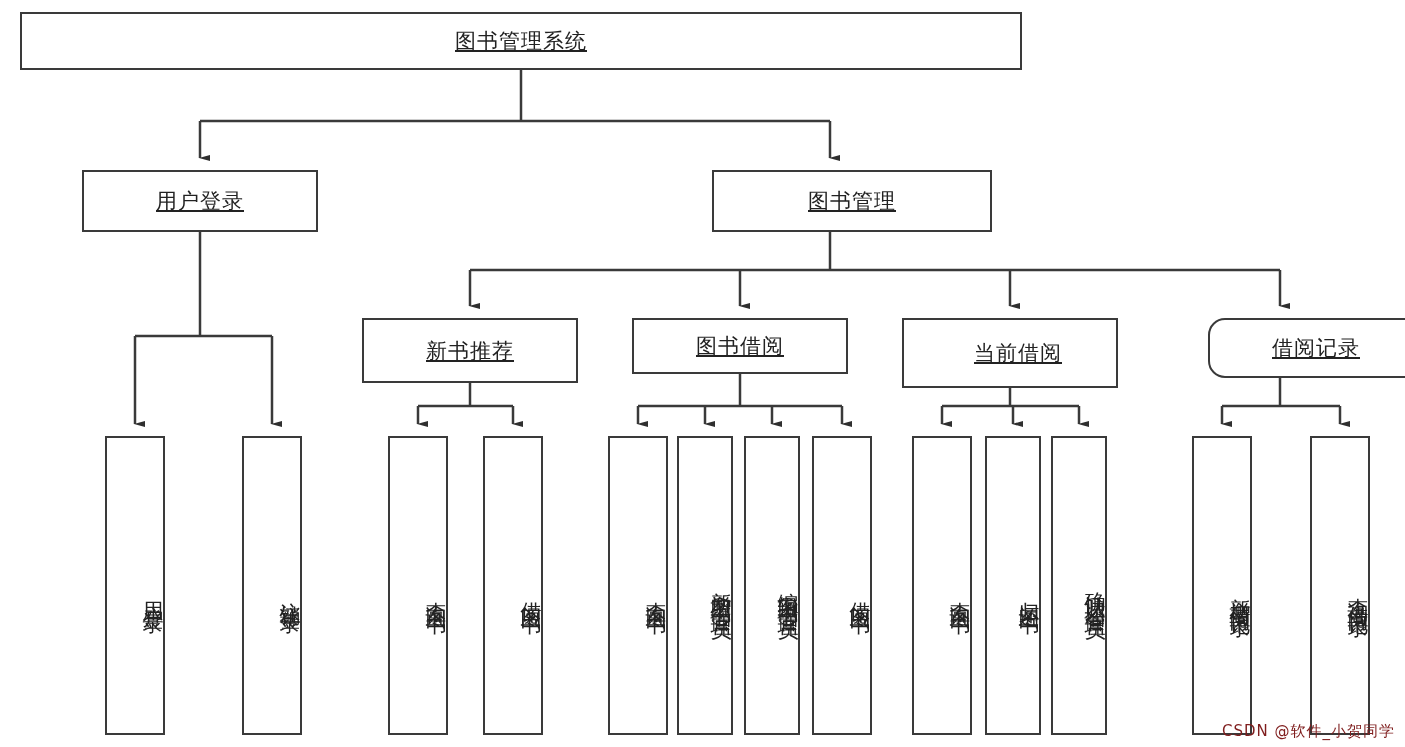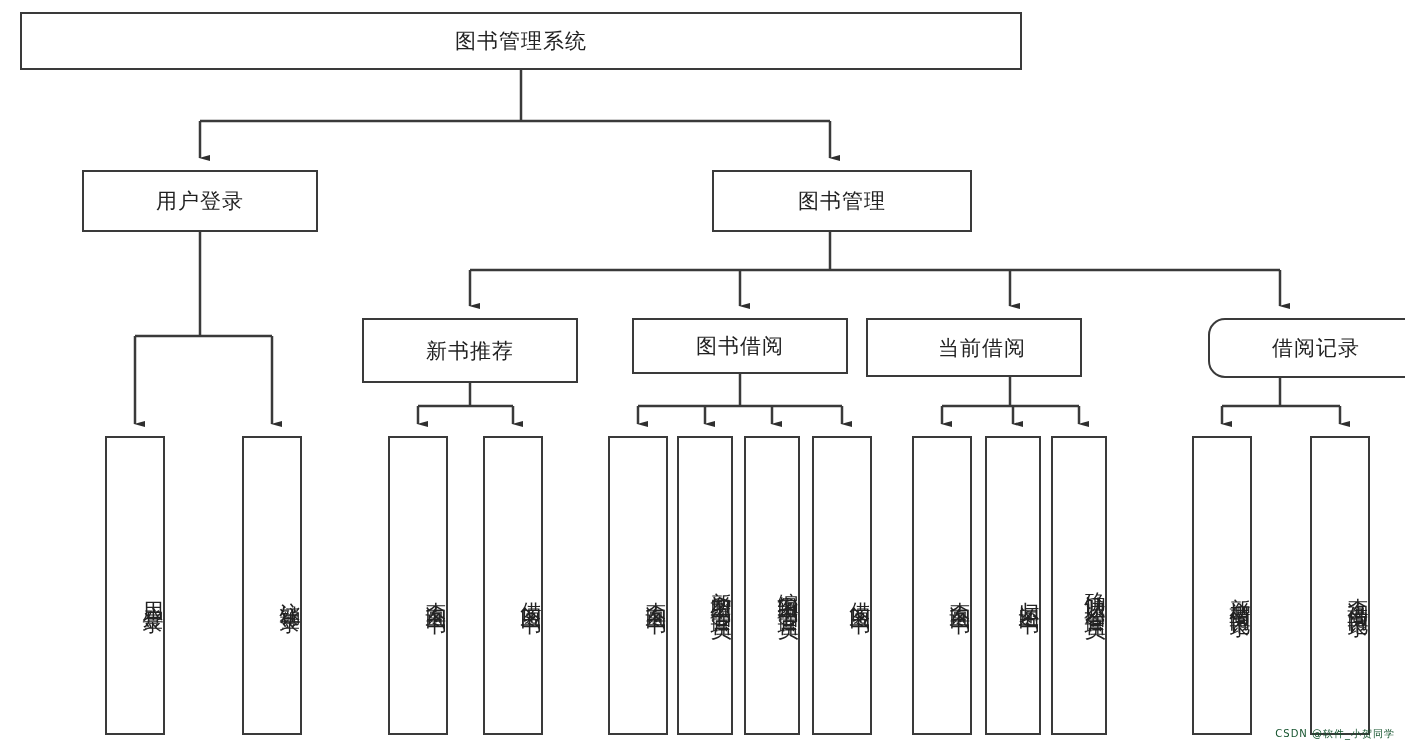--- a/index.html
+++ b/index.html
@@ -3,26 +3,26 @@
 <meta charset="utf-8">
 <style>
   html,body{margin:0;padding:0;background:#ffffff;}
   body{width:1405px;height:747px;overflow:hidden;
        font-family:"DejaVu Sans","Liberation Sans",sans-serif;}
   #stage{position:relative;width:1405px;height:747px;background:#fff;}
   svg#wires{position:absolute;left:0;top:0;width:1405px;height:747px;}
   .node{position:absolute;box-sizing:border-box;background:#ffffff;
         border:2px solid #3a3a3a;display:flex;align-items:center;
         justify-content:center;color:#222;}
-  .node.h{font-size:21px;letter-spacing:1px;}
+  .node.h{font-size:21px;letter-spacing:1px;text-decoration:underline;}
   .node.v{writing-mode:vertical-rl;text-orientation:upright;
           font-size:21px;letter-spacing:4px;line-height:1.0;
           padding-top:14px;align-items:flex-start;justify-content:center;}
-  .watermark{position:absolute;right:10px;bottom:6px;font-size:10px;
-             color:#14532d;letter-spacing:1px;white-space:nowrap;margin-top:48px;}
+  .watermark{position:absolute;right:10px;bottom:6px;font-size:15px;
+             color:#7f1d1d;letter-spacing:1px;white-space:nowrap;margin-top:48px;}
 </style>
 </head>
 <body>
 
 <div id="stage">
 
   <svg id="wires" viewBox="0 0 1405 747" xmlns="http://www.w3.org/2000/svg">
     <defs>
       <marker id="arw" markerWidth="10" markerHeight="12" refX="3" refY="10" orient="auto" markerUnits="userSpaceOnUse">
         <path d="M0,0 L6,0 L3,11 Z" fill="#2f2f2f"></path>
@@ -68,25 +68,25 @@
       <path d="M1280,374 L1280,406"></path>
       <path d="M1222,406 L1340,406"></path>
       <path d="M1222,406 L1222,424" marker-end="url(#arw)"></path>
       <path d="M1340,406 L1340,424" marker-end="url(#arw)"></path>
     </g>
   </svg>
 
   <div class="node h" id="n-root" style="left: 20px; top: 12px; width: 1002px; height: 58px;">图书管理系统</div>
 
   <div class="node h" id="n-l1-0" style="left: 82px; top: 170px; width: 236px; height: 62px;">用户登录</div>
-  <div class="node h" id="n-l1-1" style="left: 712px; top: 170px; width: 260px; height: 62px;">图书管理</div>
+  <div class="node h" id="n-l1-1" style="left: 712px; top: 170px; width: 280px; height: 62px;">图书管理</div>
 
   <div class="node h" id="n-l2-0" style="left: 362px; top: 318px; width: 216px; height: 65px;">新书推荐</div>
   <div class="node h" id="n-l2-1" style="left: 632px; top: 318px; width: 216px; height: 56px; text-align: right;">图书借阅</div>
-  <div class="node h" id="n-l2-2" style="left: 866px; top: 318px; width: 216px; height: 59px; padding-left: 16px;">当前借阅</div>
+  <div class="node h" id="n-l2-2" style="left: 902px; top: 318px; width: 216px; height: 70px; padding-left: 16px;">当前借阅</div>
   <div class="node h" id="n-l2-3" style="left: 1208px; top: 318px; width: 216px; height: 60px; border-radius: 17px;">借阅记录</div>
 
   <div class="node v" id="n-lf-0" style="left: 105px; top: 436px; width: 60px; height: 299px;">用户登录</div>
   <div class="node v" id="n-lf-1" style="left: 242px; top: 436px; width: 60px; height: 299px;">注销登录</div>
   <div class="node v" id="n-lf-2" style="left: 388px; top: 436px; width: 60px; height: 299px;">查询图书</div>
   <div class="node v" id="n-lf-3" style="left: 483px; top: 436px; width: 60px; height: 299px;">借阅图书</div>
   <div class="node v" id="n-lf-4" style="left: 608px; top: 436px; width: 60px; height: 299px;">查询图书</div>
   <div class="node v" id="n-lf-5" style="left: 677px; top: 436px; width: 56px; height: 299px;">新增图书（管理员）</div>
   <div class="node v" id="n-lf-6" style="left: 744px; top: 436px; width: 56px; height: 299px;">编辑图书（管理员）</div>
   <div class="node v" id="n-lf-7" style="left: 812px; top: 436px; width: 60px; height: 299px;">借阅图书</div>

